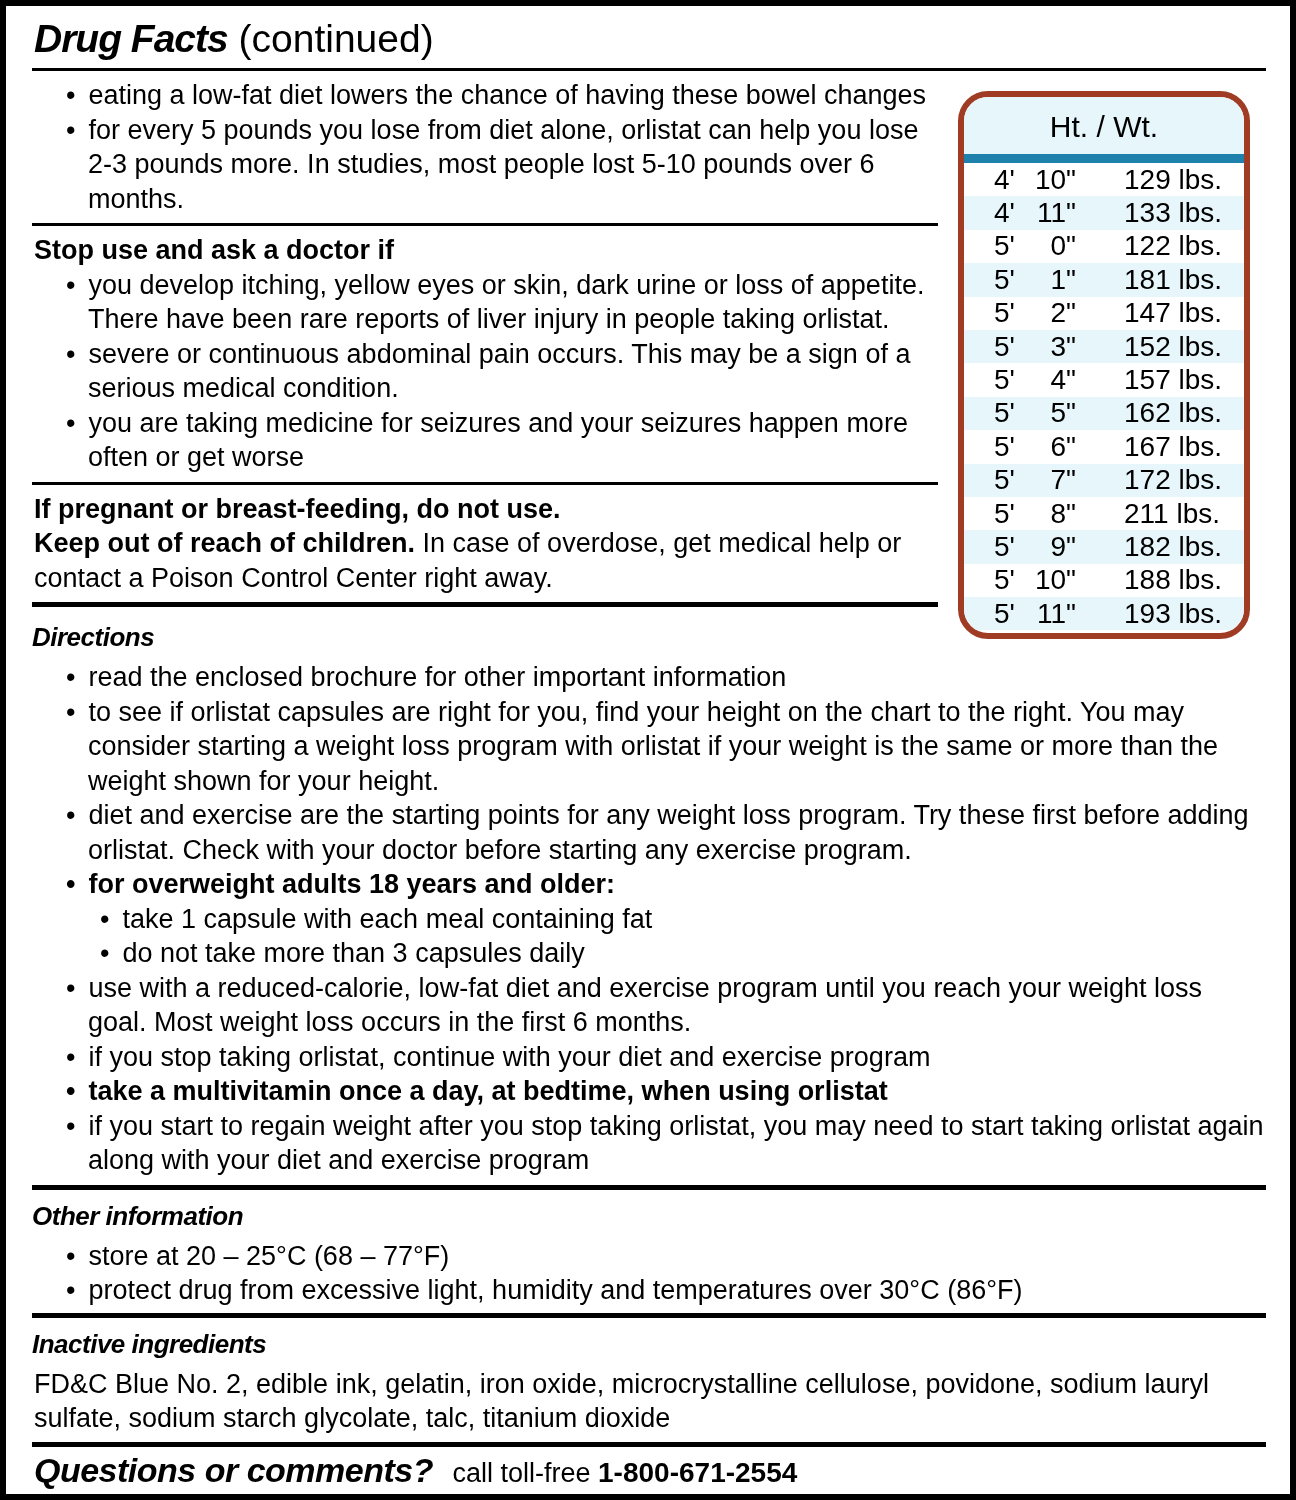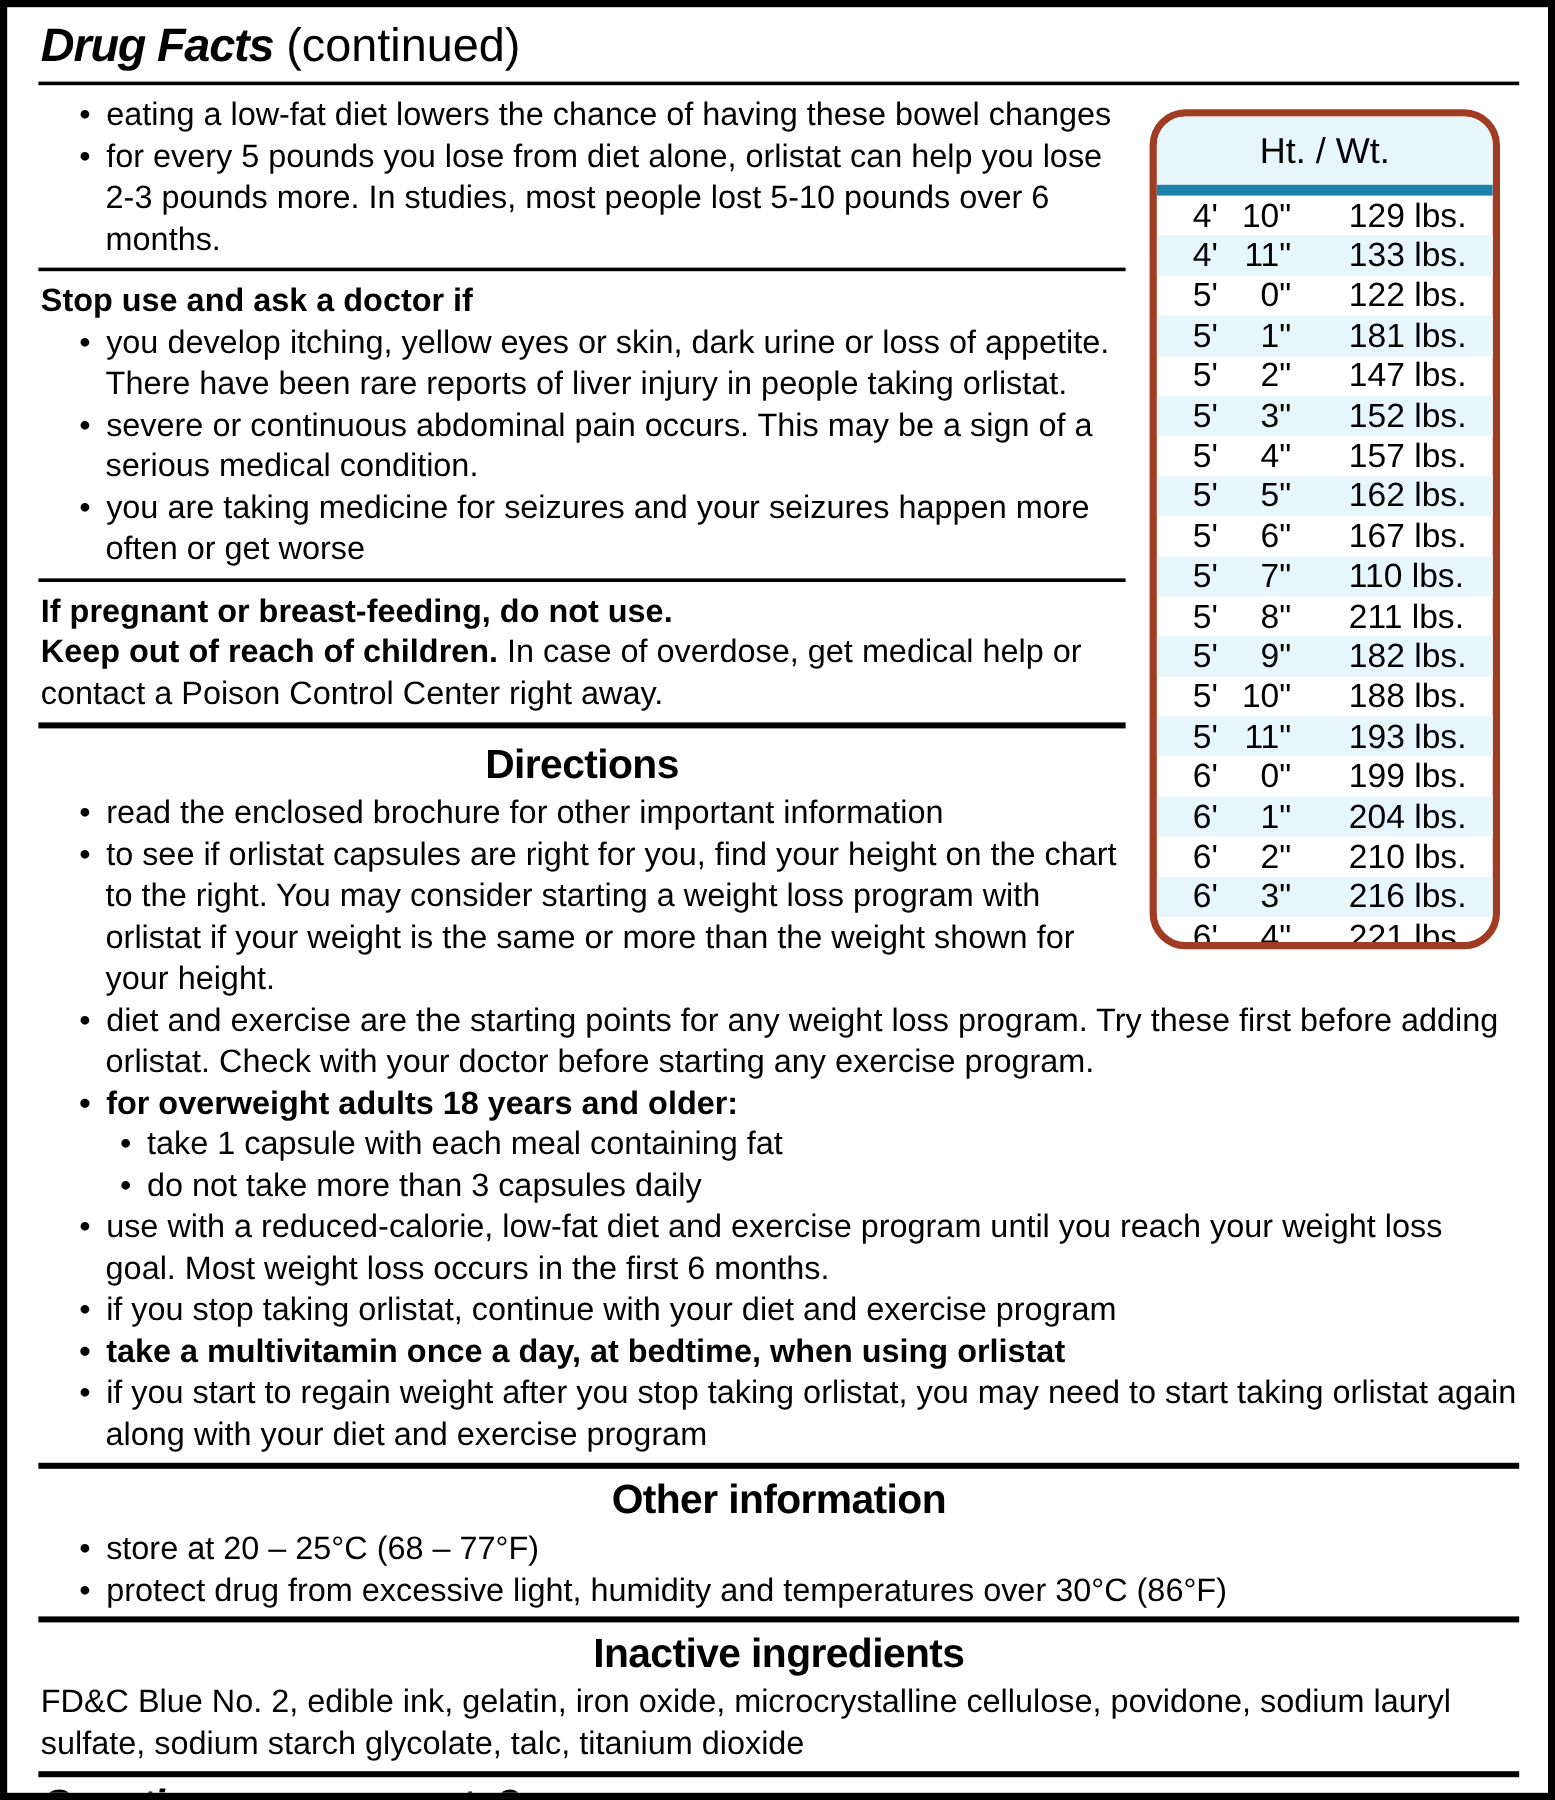--- a/index.html
+++ b/index.html
@@ -13,36 +13,36 @@
   .title .suffix{font-weight:400;margin-left:0;}
 
   
   .rule{background:#000;border:none;margin:0;}
   .rule.thin{height:3px;}
   .rule.thick{height:5px;}
   .rule.narrow{width:906px;}
   .rule.full{width:100%;}
 
   
-  .htwt{float:right;width:292px;height:700px;box-sizing:border-box;margin:20px 16px 14px 20px;
+  .htwt{float:right;width:292px;height:548px;box-sizing:border-box;margin:20px 16px 14px 20px;
         border:6px solid #fca5a5;border-radius:30px;background:#fff;overflow:hidden;}
   .htwt-header{background:#e6f6fa;text-align:center;font-size:30px;padding:13px 0 10px;}
   .htwt-bar{height:9px;background:#1d81ab;}
   .htwt-rows{}
   .htwt-row{display:flex;align-items:center;height:33.4px;font-size:28px;}
   .htwt-row:nth-child(even){background:#e6f6fa;}
   .htwt-ft{width:32px;margin-left:30px;}
   .htwt-in{width:50px;text-align:right;}
   .htwt-wt{margin-left:48px;}
 
   
   .sec{font-size:27px;line-height:34.5px;}
   .sec.pad{padding:7px 0 7px 0;}
   .h2{font-weight:bold;}
-  .h1i{font-weight:bold;font-size:34px;line-height:43px;letter-spacing:-0.5px;padding:2px 0 1px;text-align:center;}
+  .h1i{font-weight:bold;font-style:italic;font-size:26px;line-height:43px;letter-spacing:-0.5px;padding:2px 0 1px;}
   .bullet{padding-left:56px;text-indent:-22px;}
   .bullet::before{content:"\2022";padding-right:13px;}
   .sub{padding-left:90px;text-indent:-22px;}
   .sub::before{content:"\2022";padding-right:13px;}
   .b{font-weight:bold;}
   .para{padding-left:2px;}
   .questions-row{padding:4px 0 0 2px;font-size:27px;}
   .questions-row .qhead{font-weight:bold;font-style:italic;font-size:34px;letter-spacing:-0.5px;}
   .questions-row .qcall{margin-left:12px;}
   .questions-row .qphone{font-weight:bold;font-size:28px;}
@@ -104,21 +104,21 @@
             <span class="htwt-wt">162 lbs.</span>
           </div>
           <div class="htwt-row">
             <span class="htwt-ft">5'</span>
             <span class="htwt-in">6"</span>
             <span class="htwt-wt">167 lbs.</span>
           </div>
           <div class="htwt-row">
             <span class="htwt-ft">5'</span>
             <span class="htwt-in">7"</span>
-            <span class="htwt-wt">110 lbs.</span>
+            <span class="htwt-wt">172 lbs.</span>
           </div>
           <div class="htwt-row">
             <span class="htwt-ft">5'</span>
             <span class="htwt-in">8"</span>
             <span class="htwt-wt">211 lbs.</span>
           </div>
           <div class="htwt-row">
             <span class="htwt-ft">5'</span>
             <span class="htwt-in">9"</span>
             <span class="htwt-wt">182 lbs.</span>

